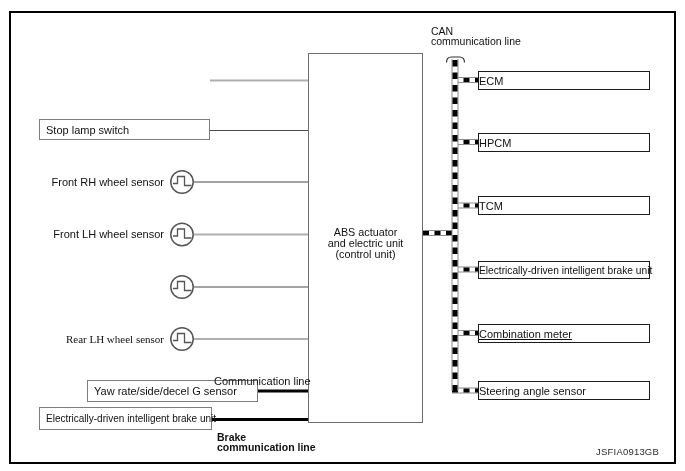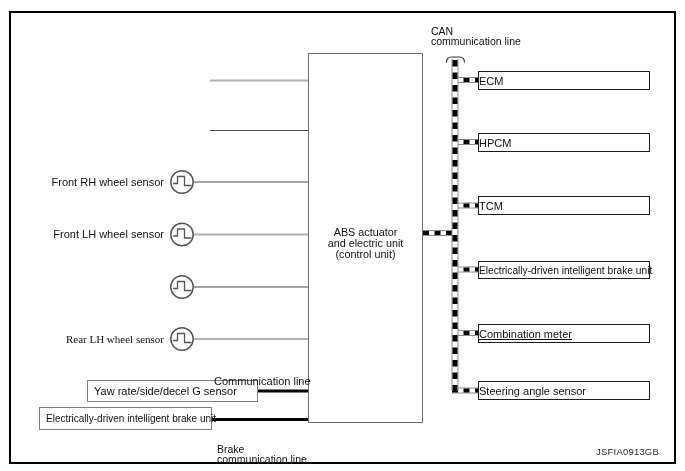--- a/index.html
+++ b/index.html
@@ -119,20 +119,23 @@
     <g>
       <circle cx="182" cy="287" r="11.2" fill="#fff" stroke="#555" stroke-width="1.5"></circle>
       <path d="M173 288.5 L177.5 288.5 L177.5 281.5 L184.5 281.5 L184.5 290.5 L191.5 290.5" fill="none" stroke="#555" stroke-width="1.3"></path>
     </g>
     <g>
       <circle cx="182" cy="339" r="11.2" fill="#fff" stroke="#555" stroke-width="1.5"></circle>
       <path d="M173 340.5 L177.5 340.5 L177.5 333.5 L184.5 333.5 L184.5 342.5 L191.5 342.5" fill="none" stroke="#555" stroke-width="1.3"></path>
     </g>
   </svg>
 
+  <div class="lbox" style="left:39px;top:119px;width:171px;height:21px;">
+    <span>Stop lamp switch</span>
+  </div>
   <div class="lbox" style="left:39px;top:380px;width:171px;height:22px;margin-left:48px;">
     <span>Yaw rate/side/decel G sensor</span>
   </div>
   <div class="lbox" style="left:39px;top:407px;width:173px;height:23px;font-size:10px;">
     <span>Electrically-driven intelligent brake unit</span>
   </div>
 
   <div class="sensor-label" style="left:29px;top:175.5px;text-align:right;">Front RH wheel sensor</div>
   <div class="sensor-label" style="left:29px;top:228px;">Front LH wheel sensor</div>
   <div class="sensor-label" style="left:29px;top:332.5px;font-family:Liberation Serif, serif;">Rear LH wheel sensor</div>
@@ -156,21 +159,21 @@
     <span>Electrically-driven intelligent brake unit</span>
   </div>
   <div class="rbox" style="left:478px;top:324px;width:172px;height:19px;text-decoration:underline;">
     <span>Combination meter</span>
   </div>
   <div class="rbox" style="left:478px;top:381px;width:172px;height:19px;">
     <span>Steering angle sensor</span>
   </div>
 
   <div class="ann" style="left:214px;top:375px;">Communication line</div>
-  <div class="ann" id="brake-label" style="left:217px;top:444px;">
+  <div class="ann" id="brake-label" style="left:217px;top:432px;font-weight:bold;">
     <div>Brake</div>
     <div>communication line</div>
   </div>
   <div class="ann" id="can-label">
     <div>CAN</div>
     <div>communication line</div>
   </div>
 
   <div id="watermark">JSFIA0913GB</div>
 </div>

